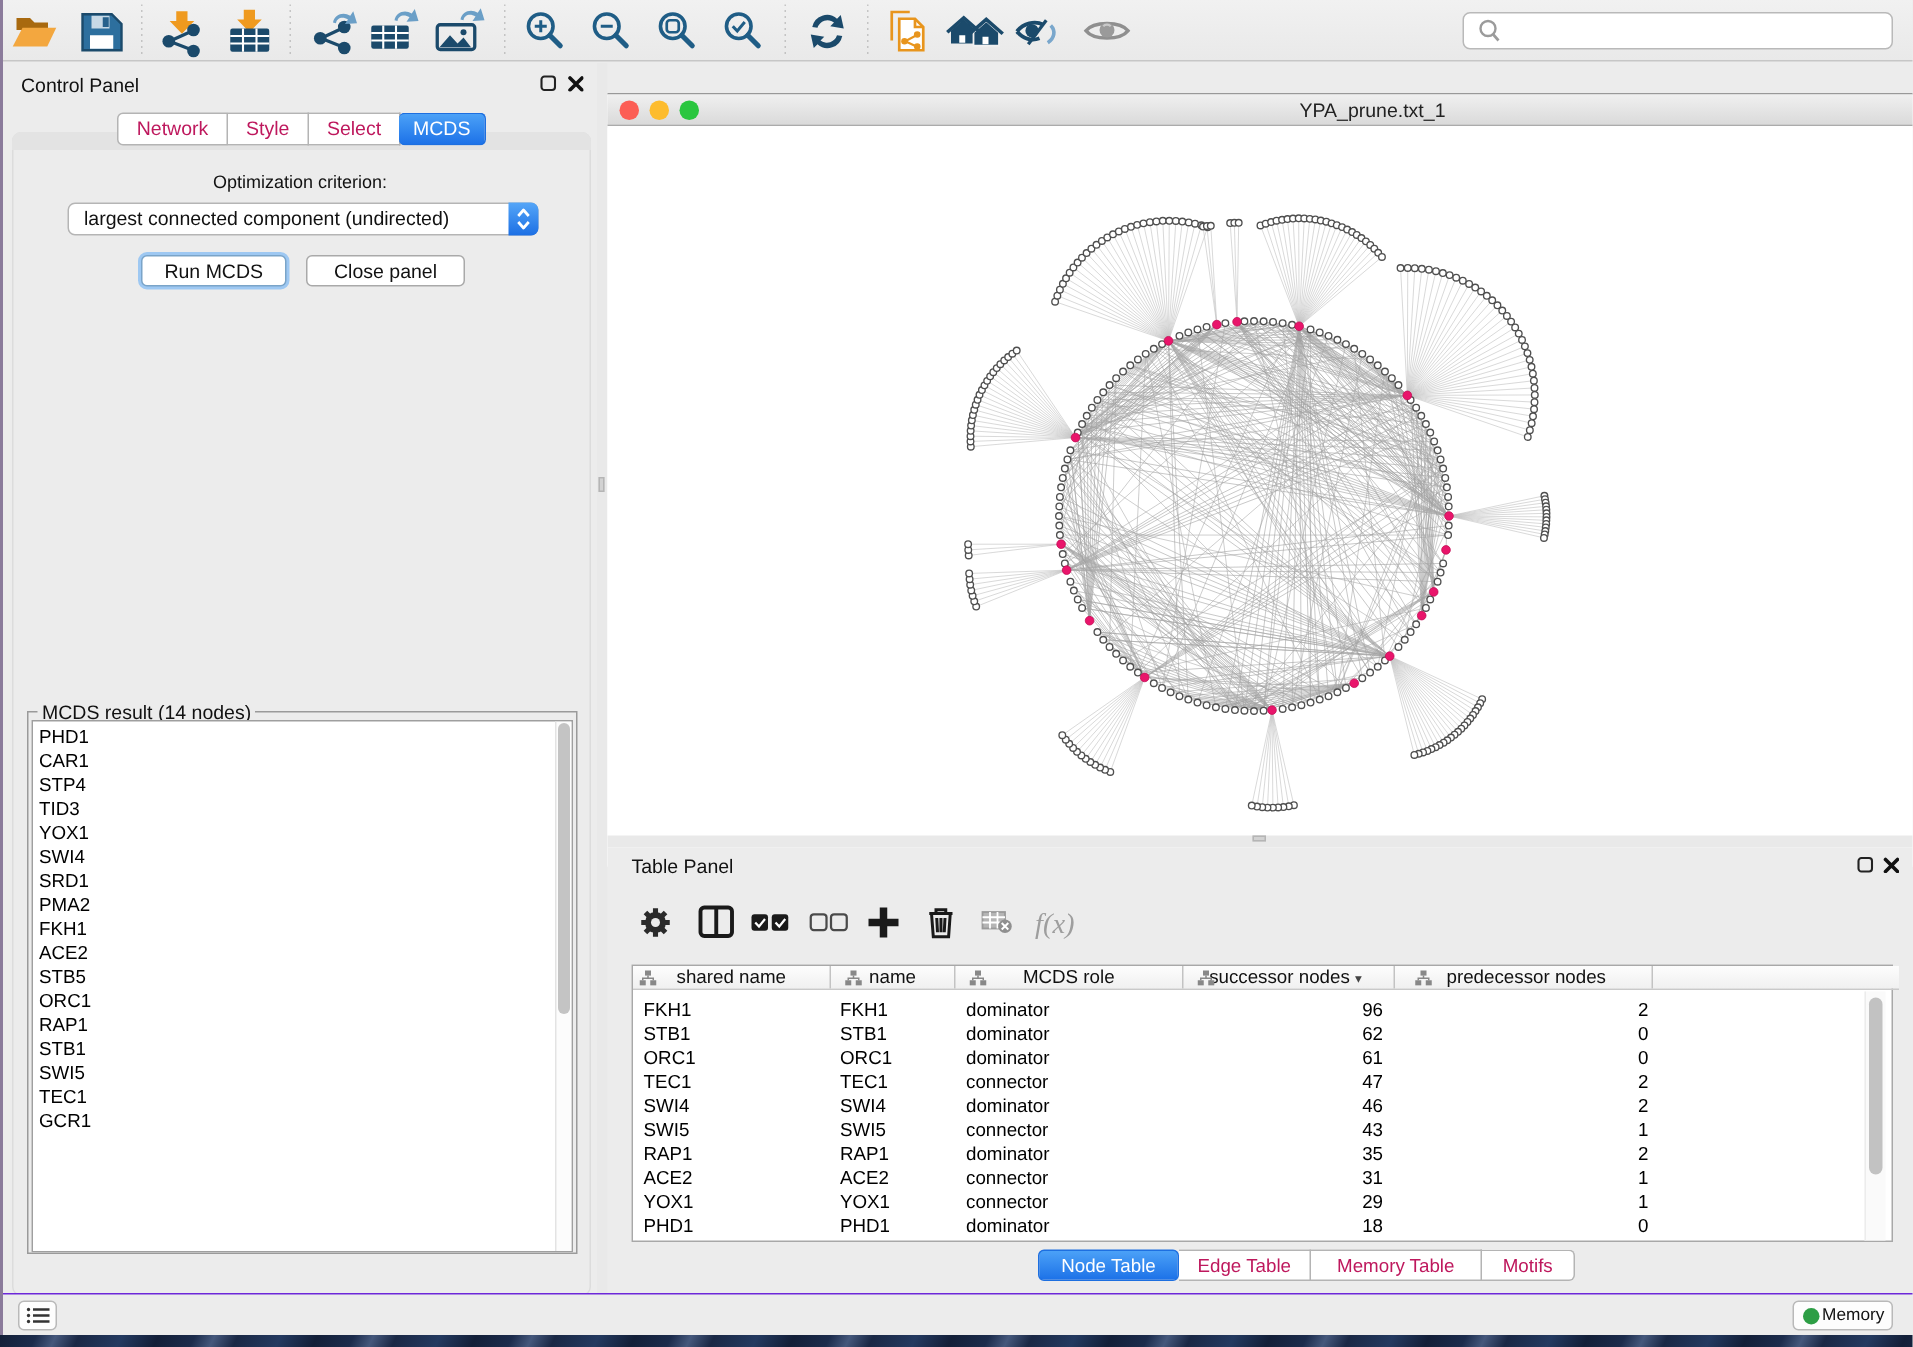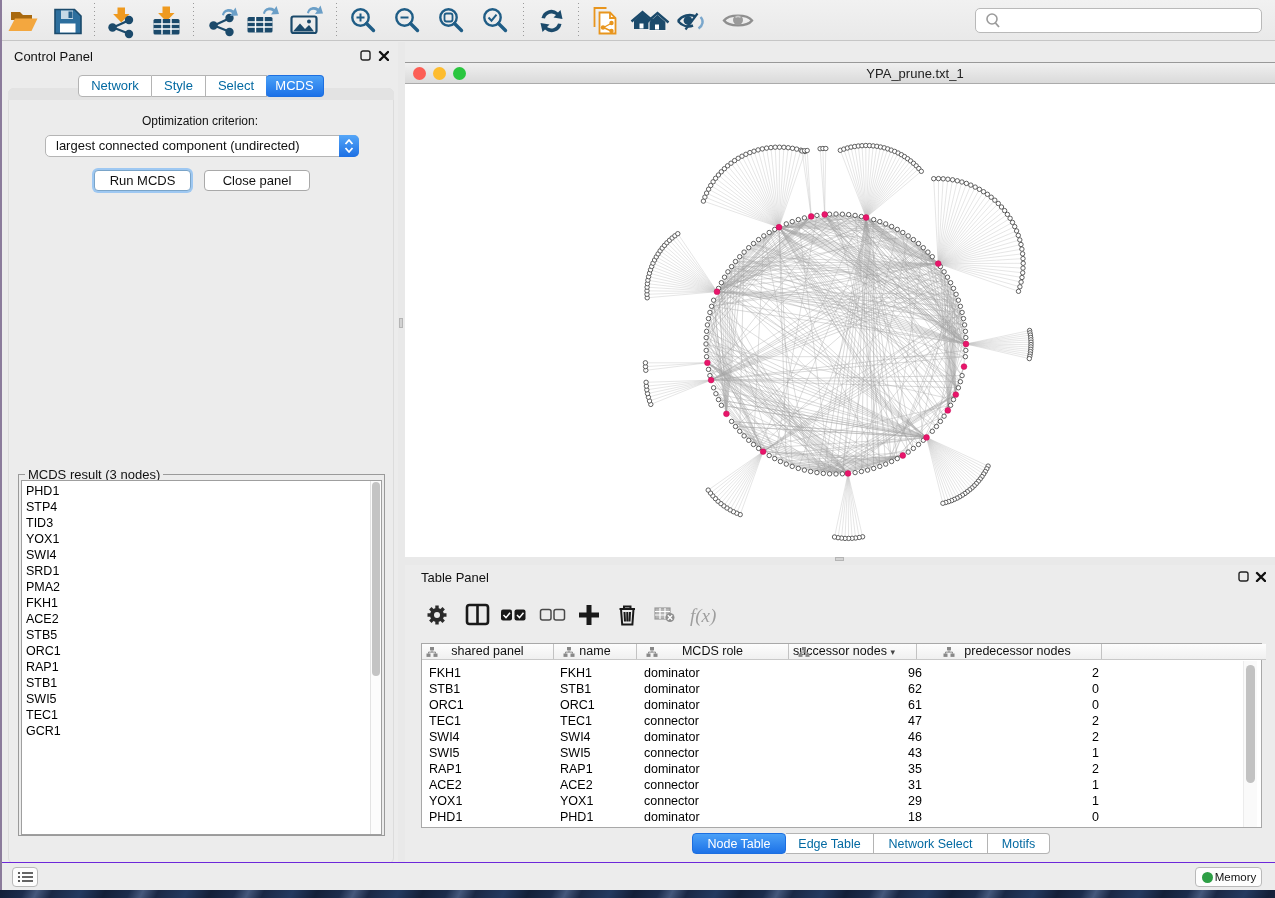--- a/index.html
+++ b/index.html
@@ -6,21 +6,21 @@
 html,body { width:1275px; height:898px; overflow:hidden; font-family:"Liberation Sans", sans-serif; background:#ececec; }
 #toolbar { position:absolute; left:0; top:0; width:1275px; height:41px; background:linear-gradient(#f1f1f1,#e9e9e9); border-bottom:1px solid #c6c6c6; }
 .tsep { position:absolute; top:3px; height:35px; width:1px; background-image:linear-gradient(#9a9a9a 1px, transparent 1px); background-size:1px 4px; }
 #purple { position:absolute; left:0; top:0; width:2px; height:890px; background:#8b7b9b; z-index:50; }
 #searchbox { position:absolute; left:975px; top:8px; width:287px; height:25px; background:#fff; border:1px solid #b9b9b9; border-radius:5px; }
 
 #cpanel { position:absolute; left:2px; top:42px; width:396px; height:820px; background:#ececec; }
 #cp-title { position:absolute; left:12px; top:7px; font-size:13px; color:#111; }
 .wicon { position:absolute; top:8px; width:11px; height:11px; }
 #cp-tabs { position:absolute; left:76px; top:33px; height:22px; display:flex; font-size:13px; z-index:3; }
-.seg { background:#fff; border:1px solid #b4b4b4; border-left:none; padding:0; line-height:20px; color:#0369a1; white-space:nowrap; text-align:center; }
+.seg { background:#fff; border:1px solid #b4b4b4; border-left:none; padding:0; line-height:20px; color:#be185d; white-space:nowrap; text-align:center; }
 .seg.first { border-left:1px solid #b4b4b4; border-radius:4px 0 0 4px; }
 .seg.sel { background:linear-gradient(#4ba1f7,#1d72e8); color:#fff; border-color:#1d6fe0; border-radius:4px; margin-left:-1px; }
 #cp-inner { position:absolute; left:6px; top:46px; width:386px; height:776px; background:#ececec; border:1px solid #dcdcdc; border-radius:6px; }
 #cp-innertop { position:absolute; left:6px; top:46px; width:386px; height:12px; background:#e3e3e3; border-radius:6px 6px 0 0; z-index:1; }
 #optlabel { position:absolute; left:0; top:72px; width:396px; text-align:center; font-size:12px; color:#111; }
 #dropdown { position:absolute; left:43px; top:93px; width:314px; height:22px; background:#fff; border:1px solid #b5b5b5; border-radius:5px; font-size:13px; line-height:20px; color:#111; padding-left:10px; }
 #dropstep { position:absolute; right:-1px; top:-1px; width:20px; height:22px; border-radius:0 5px 5px 0; background:linear-gradient(#55a6f8,#1c6fe4); }
 .btn { position:absolute; top:128px; height:21px; background:#fff; border:1px solid #a9a9a9; border-radius:4px; font-size:13px; text-align:center; color:#111; line-height:19px; }
 #btn-run { left:92px; width:97px; box-shadow:0 0 0 2px #9ec8f2; border-color:#7aa4c8; }
 #btn-close { left:202px; width:106px; }
@@ -196,23 +196,24 @@
 <div id="optlabel">Optimization criterion:</div>
 <div id="dropdown">largest connected component (undirected)
 <div id="dropstep"><svg width="20" height="22">
 <path d="M6.5 9 L10 5 L13.5 9" fill="none" stroke="#fff" stroke-width="1.8" stroke-linejoin="round"></path>
 <path d="M6.5 13 L10 17 L13.5 13" fill="none" stroke="#fff" stroke-width="1.8" stroke-linejoin="round"></path>
 </svg></div>
 </div>
 <div class="btn" id="btn-run">Run MCDS</div>
 <div class="btn" id="btn-close">Close panel</div>
 <div id="fieldset">
-<div id="fieldlabel">MCDS result (3 nodes)</div>
+<div id="fieldlabel">MCDS result (14 nodes)</div>
 <div id="listbox">
 <div class="li">PHD1</div>
+        <div class="li">CAR1</div>
         <div class="li">STP4</div>
         <div class="li">TID3</div>
         <div class="li">YOX1</div>
         <div class="li">SWI4</div>
 <div class="li">SRD1</div>
         <div class="li">PMA2</div>
         <div class="li">FKH1</div>
         <div class="li">ACE2</div>
         <div class="li">STB5</div>
         <div class="li">ORC1</div>
@@ -1207,24 +1208,24 @@
 <g stroke="#9a9a9a" stroke-width="1.2" fill="none">
 <rect x="250" y="17" width="15" height="11" fill="#b5b5b5"></rect>
 <path d="M250 20.5 h15 M250 24 h15 M255 17 v11 M260 17 v11" stroke="#fff"></path>
 </g>
 <circle cx="265" cy="26.5" r="4.5" fill="#8f8f8f" stroke="none"></circle>
 <path d="M262.8 24.3 l4.4 4.4 M267.2 24.3 l-4.4 4.4" stroke="#fff" stroke-width="1.3"></path>
 <text x="285" y="31" font-family="Liberation Serif, serif" font-style="italic" font-size="19" fill="#9e9e9e">f(x)</text>
 </svg>
 <div id="tbl">
 <div id="thead">
-<div class="th" style="left:0;width:132px">shared panel</div>
+<div class="th" style="left:0;width:132px">shared name</div>
 <div class="th" style="left:132px;width:83px">name</div>
 <div class="th" style="left:215px;width:152px">MCDS role</div>
-<div class="th" style="left:350px;width:145px">successor nodes <span style="font-size:9px;color:#444">▾</span></div>
+<div class="th" style="left:363px;width:145px">successor nodes <span style="font-size:9px;color:#444">▾</span></div>
 <div class="th" style="left:512px;width:168px">predecessor nodes</div>
 <svg width="700" height="16" style="position:absolute;left:0;top:0">
 <g fill="#888">
 <rect x="8" y="3" width="4" height="3.4"></rect>
             <rect x="4.5" y="9.5" width="4" height="3.4"></rect>
             <rect x="11.5" y="9.5" width="4" height="3.4"></rect>
 <path d="M10 6.4 v2 M6.5 9.5 v-1.4 h7 v1.4" stroke="#888" fill="none" stroke-width="1"></path>
 </g>
 <g fill="#888" transform="translate(137,0)">
 <rect x="8" y="3" width="4" height="3.4"></rect>
@@ -1322,21 +1323,21 @@
         <span class="c4">18</span>
         <span class="c5">0</span>
       </div>
 <div id="tbl-sbar">
         <div id="tbl-thumb"></div>
       </div>
 </div>
 <div id="btabs">
 <div class="seg first sel" style="width:94px;font-size:12.5px">Node Table</div>
 <div class="seg" style="width:88px;font-size:12.5px">Edge Table</div>
-<div class="seg" style="width:114px;font-size:12.5px">Network Select</div>
+<div class="seg" style="width:114px;font-size:12.5px">Memory Table</div>
 <div class="seg" style="width:62px;border-radius:0 4px 4px 0;font-size:12.5px">Motifs</div>
 </div>
 </div>
 <div id="statusbar">
 <div id="menubtn">
       <svg width="24" height="18" style="position:absolute;left:1px;top:0">
 <g stroke="#333" stroke-width="1.6">
 <path d="M8 5 h11 M8 9 h11 M8 13 h11"></path>
 </g>
 <g fill="#333">

